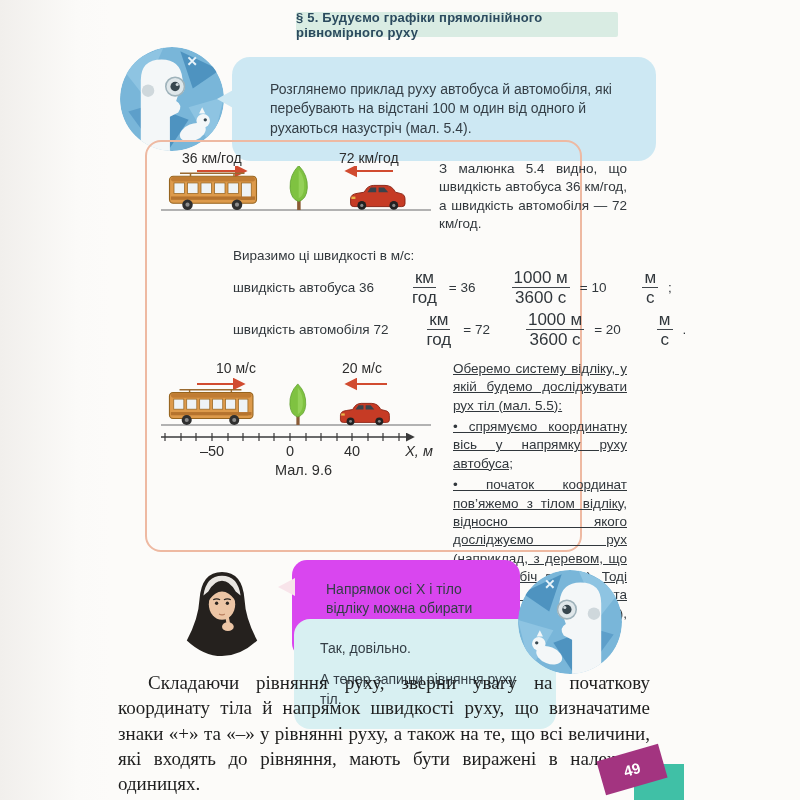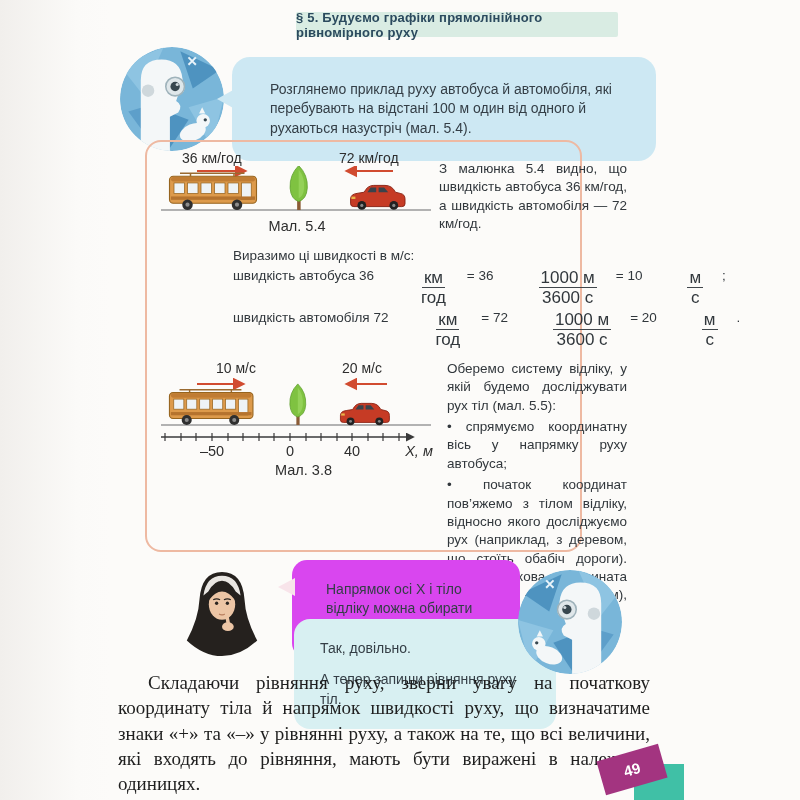--- a/index.html
+++ b/index.html
@@ -44,23 +44,23 @@
   .figsvg{position:absolute;left:0;}
   .fig54 .figsvg{top:18px;}
   .fig55 .figsvg{top:20px;}
   .caption{position:absolute;width:100%;text-align:center;font-size:14.5px;color:#2e2e2e;}
   .fig54 .caption{top:70px;}
   .fig55 .caption{top:104px;}
   .sidetext{position:absolute;left:292px;width:188px;font-size:13.5px;line-height:1.36;
     text-align:justify;color:#31373c;}
   .t1{top:18px;}
   .t2{top:218px;}
-  .t2 p{margin:0 0 3px 8px;}
+  .t2 p{margin:0 0 3px 14px;text-decoration:underline;}
   .convert{position:absolute;left:86px;top:106px;font-size:13.5px;color:#31373c;}
-  .formula{position:absolute;left:86px;display:flex;gap:19px;font-size:13.5px;color:#31373c;white-space:nowrap;}
+  .formula{position:absolute;left:86px;display:flex;align-items:center;gap:10px;font-size:13.5px;color:#31373c;white-space:nowrap;}
   .f1{top:126px;} .f2{top:168px;}
   .frac{display:inline-flex;flex-direction:column;align-items:center;font-size:17px;line-height:1.12;margin-left:26px;}
   .frac .num{border-bottom:1.3px solid #40464b;padding:0 2px;}
   .frac .den{padding:0 2px;}
   
   .footer-para{position:absolute;left:118px;top:670px;width:532px;margin:0;
     font-family:"Liberation Serif", serif;font-size:19px;line-height:1.33;
     text-align:justify;text-indent:30px;color:#1f1f1f;}
   
   .badge-teal{position:absolute;left:634px;top:764px;width:50px;height:36px;background:#40c0a6;}
@@ -156,21 +156,20 @@
             <circle cx="56" cy="28" r="2" fill="#888"></circle>
         </g>
       </defs>
       <line x1="0" y1="44" x2="270" y2="44" stroke="#9a9a9a" stroke-width="1.5"></line>
       <line x1="36" y1="5" x2="84" y2="5" stroke="#d14b30" stroke-width="2" marker-end="url(#arrRed)"></line>
       <line x1="232" y1="5" x2="186" y2="5" stroke="#d14b30" stroke-width="2" marker-end="url(#arrRed)"></line>
       <use href="#bus" transform="translate(7,5.7) scale(0.75)"></use>
       <use href="#tree" transform="translate(126,-1.2) scale(0.78)"></use>
       <use href="#car" transform="translate(188,17) scale(0.8)"></use>
     </svg>
-    <div class="caption">Мал. 5.4</div>
   </div>
 
   <div class="sidetext t1">З малюнка 5.4 видно, що швидкість автобуса 36 км/год, а швидкість автомобіля — 72 км/год.</div>
 
   <div class="convert">Виразимо ці швидкості в м/с:</div>
 
   <div class="formula f1">
     <span>швидкість автобуса 36</span>
     <span class="frac">
         <span class="num">км</span>
@@ -236,21 +235,21 @@
         <line x1="191" y1="55" x2="191" y2="63"></line>
           <line x1="207" y1="55" x2="207" y2="63"></line>
         <line x1="222" y1="55" x2="222" y2="63"></line>
           <line x1="238" y1="55" x2="238" y2="63"></line>
       </g>
       <text x="51" y="78" text-anchor="middle" font-size="14.5" fill="#2e2e2e">–50</text>
       <text x="129" y="78" text-anchor="middle" font-size="14.5" fill="#2e2e2e">0</text>
       <text x="191" y="78" text-anchor="middle" font-size="14.5" fill="#2e2e2e">40</text>
       <text x="258" y="78" text-anchor="middle" font-size="14.5" font-style="italic" fill="#2e2e2e">X, м</text>
     </svg>
-    <div class="caption">Мал. 3.8</div>
+    <div class="caption">Мал. 9.6</div>
   </div>
 
   <div class="sidetext t2">
     <p>Оберемо систему відліку, у якій будемо досліджувати рух тіл (мал. 5.5):</p>
     <p>•  спрямуємо координатну вісь у напрямку руху автобуса;</p>
     <p>•  початок координат пов’яжемо з тілом відліку, відносно якого досліджуємо рух (наприклад, з деревом, що стоїть обабіч дороги). Тоді початкова координата автобуса — (–50 м), автомобіля — 40 м.</p>
   </div>
 </div>
 
 <div class="avatar girl">

